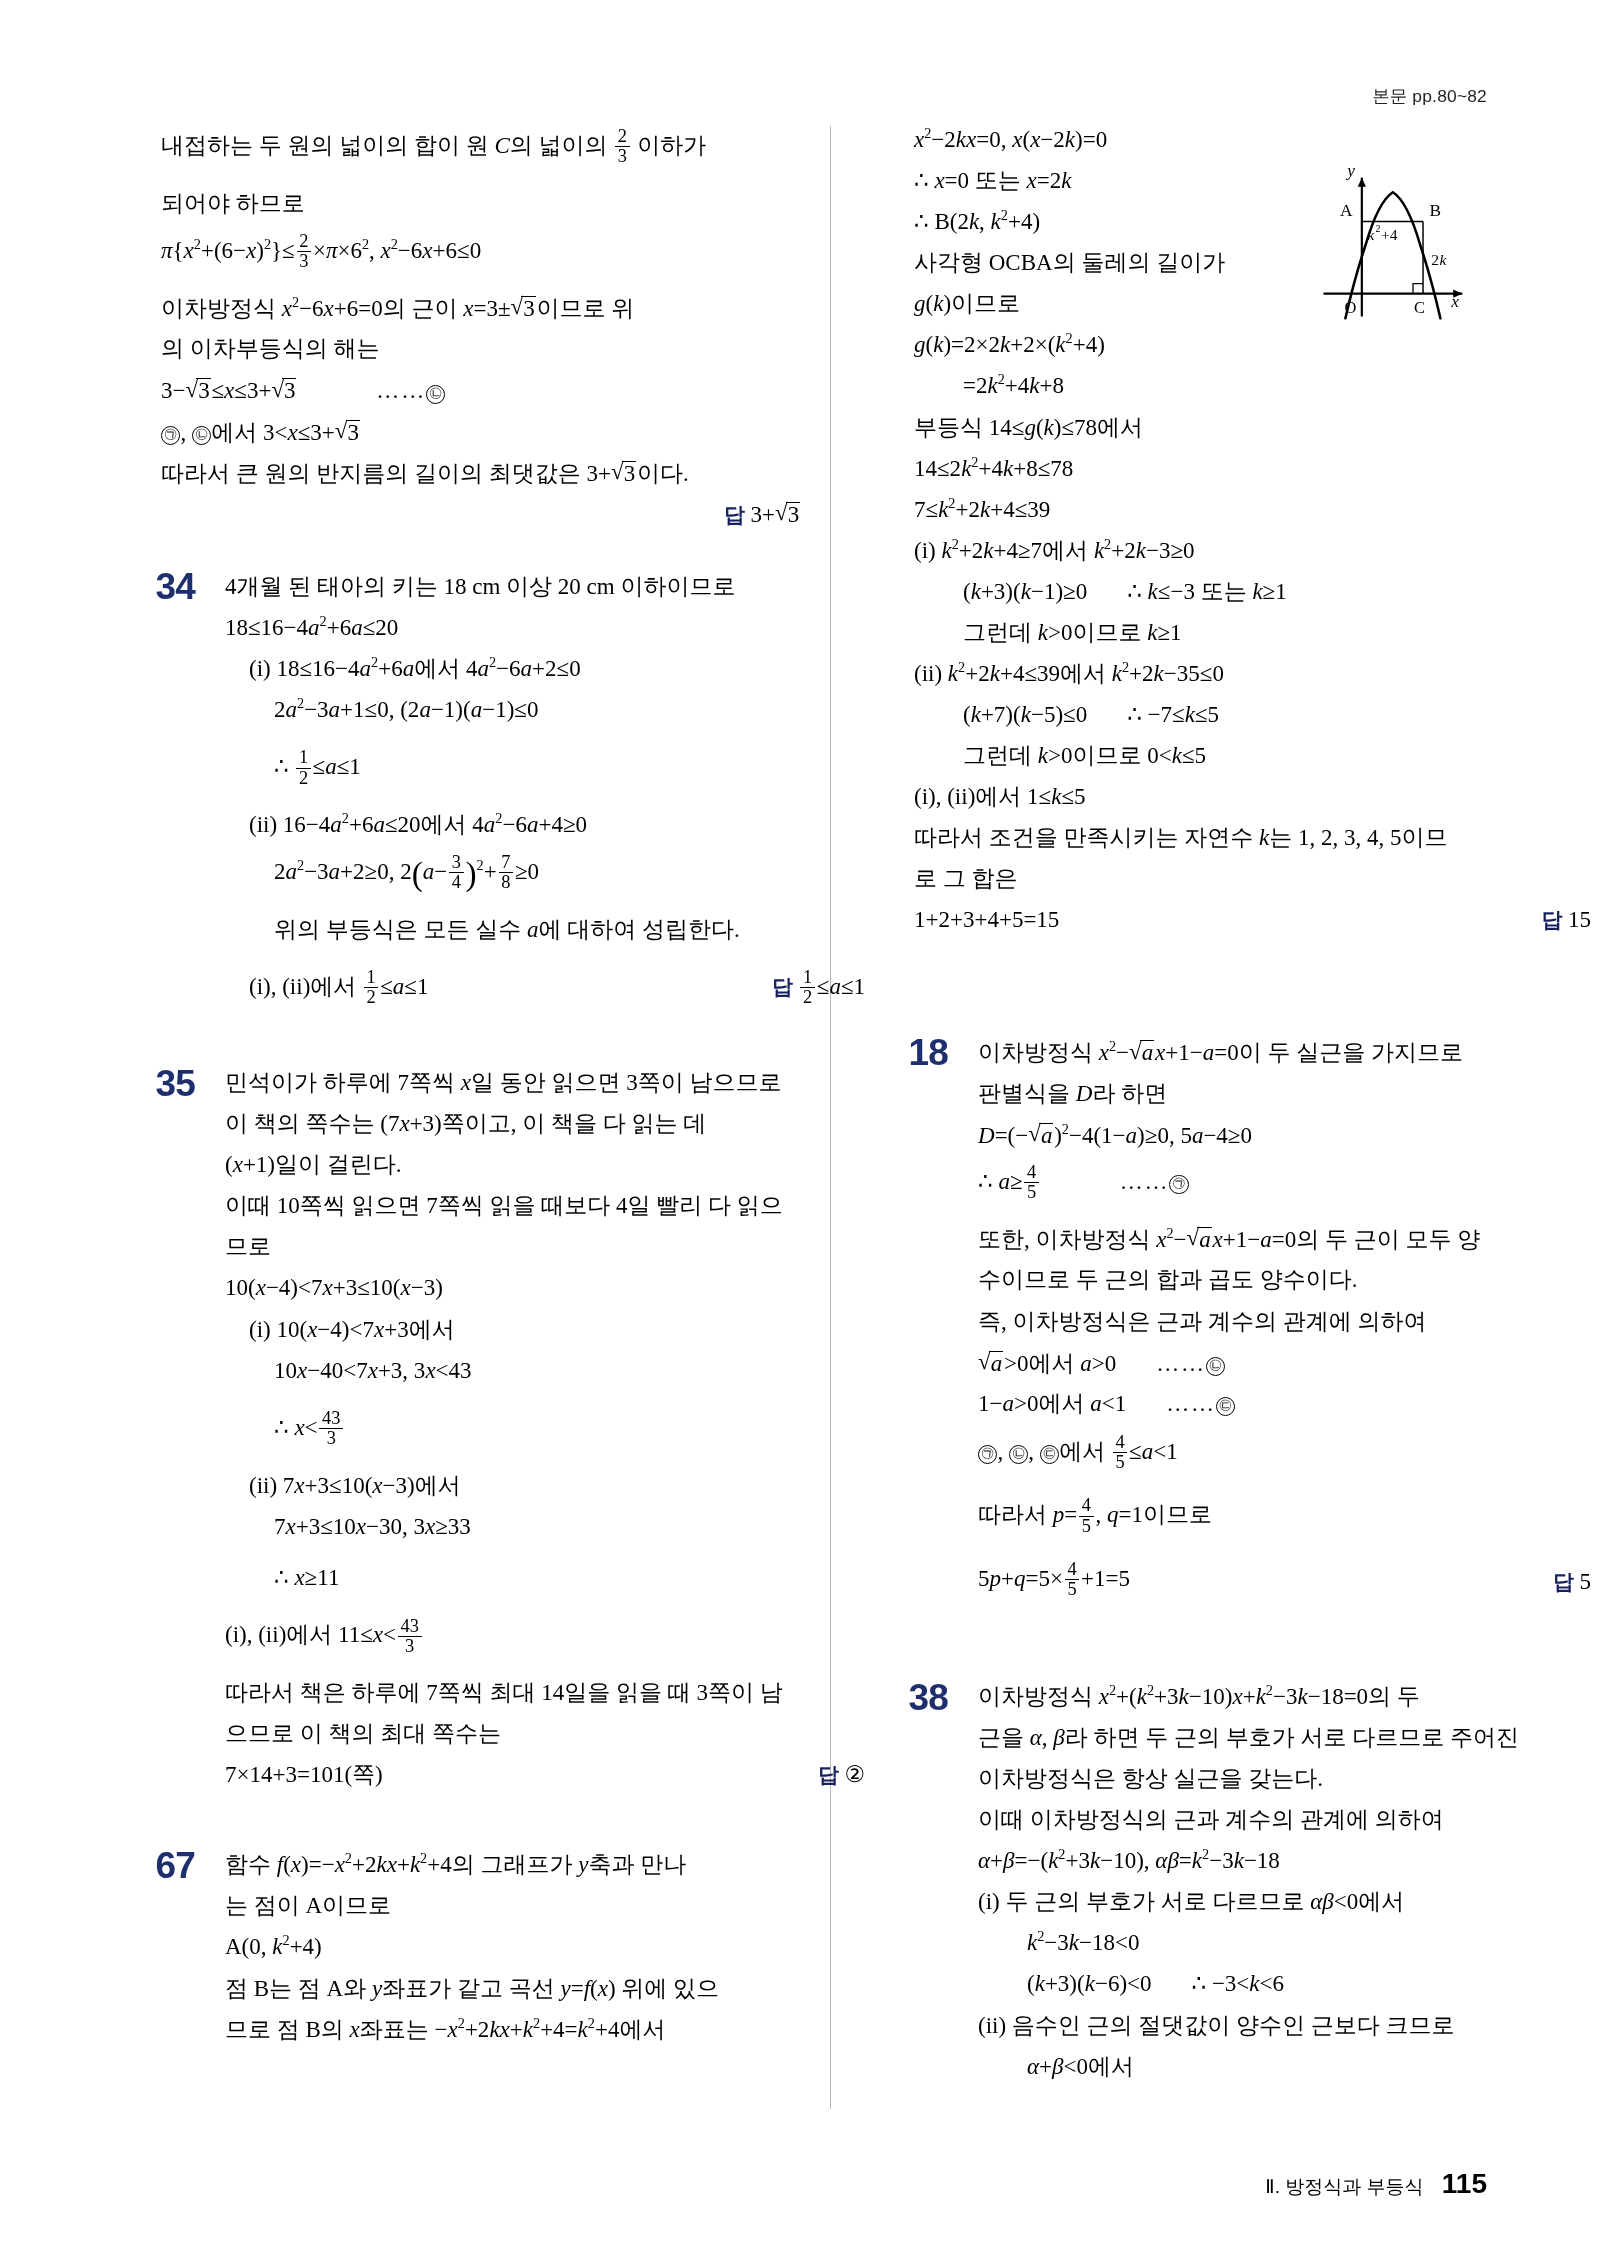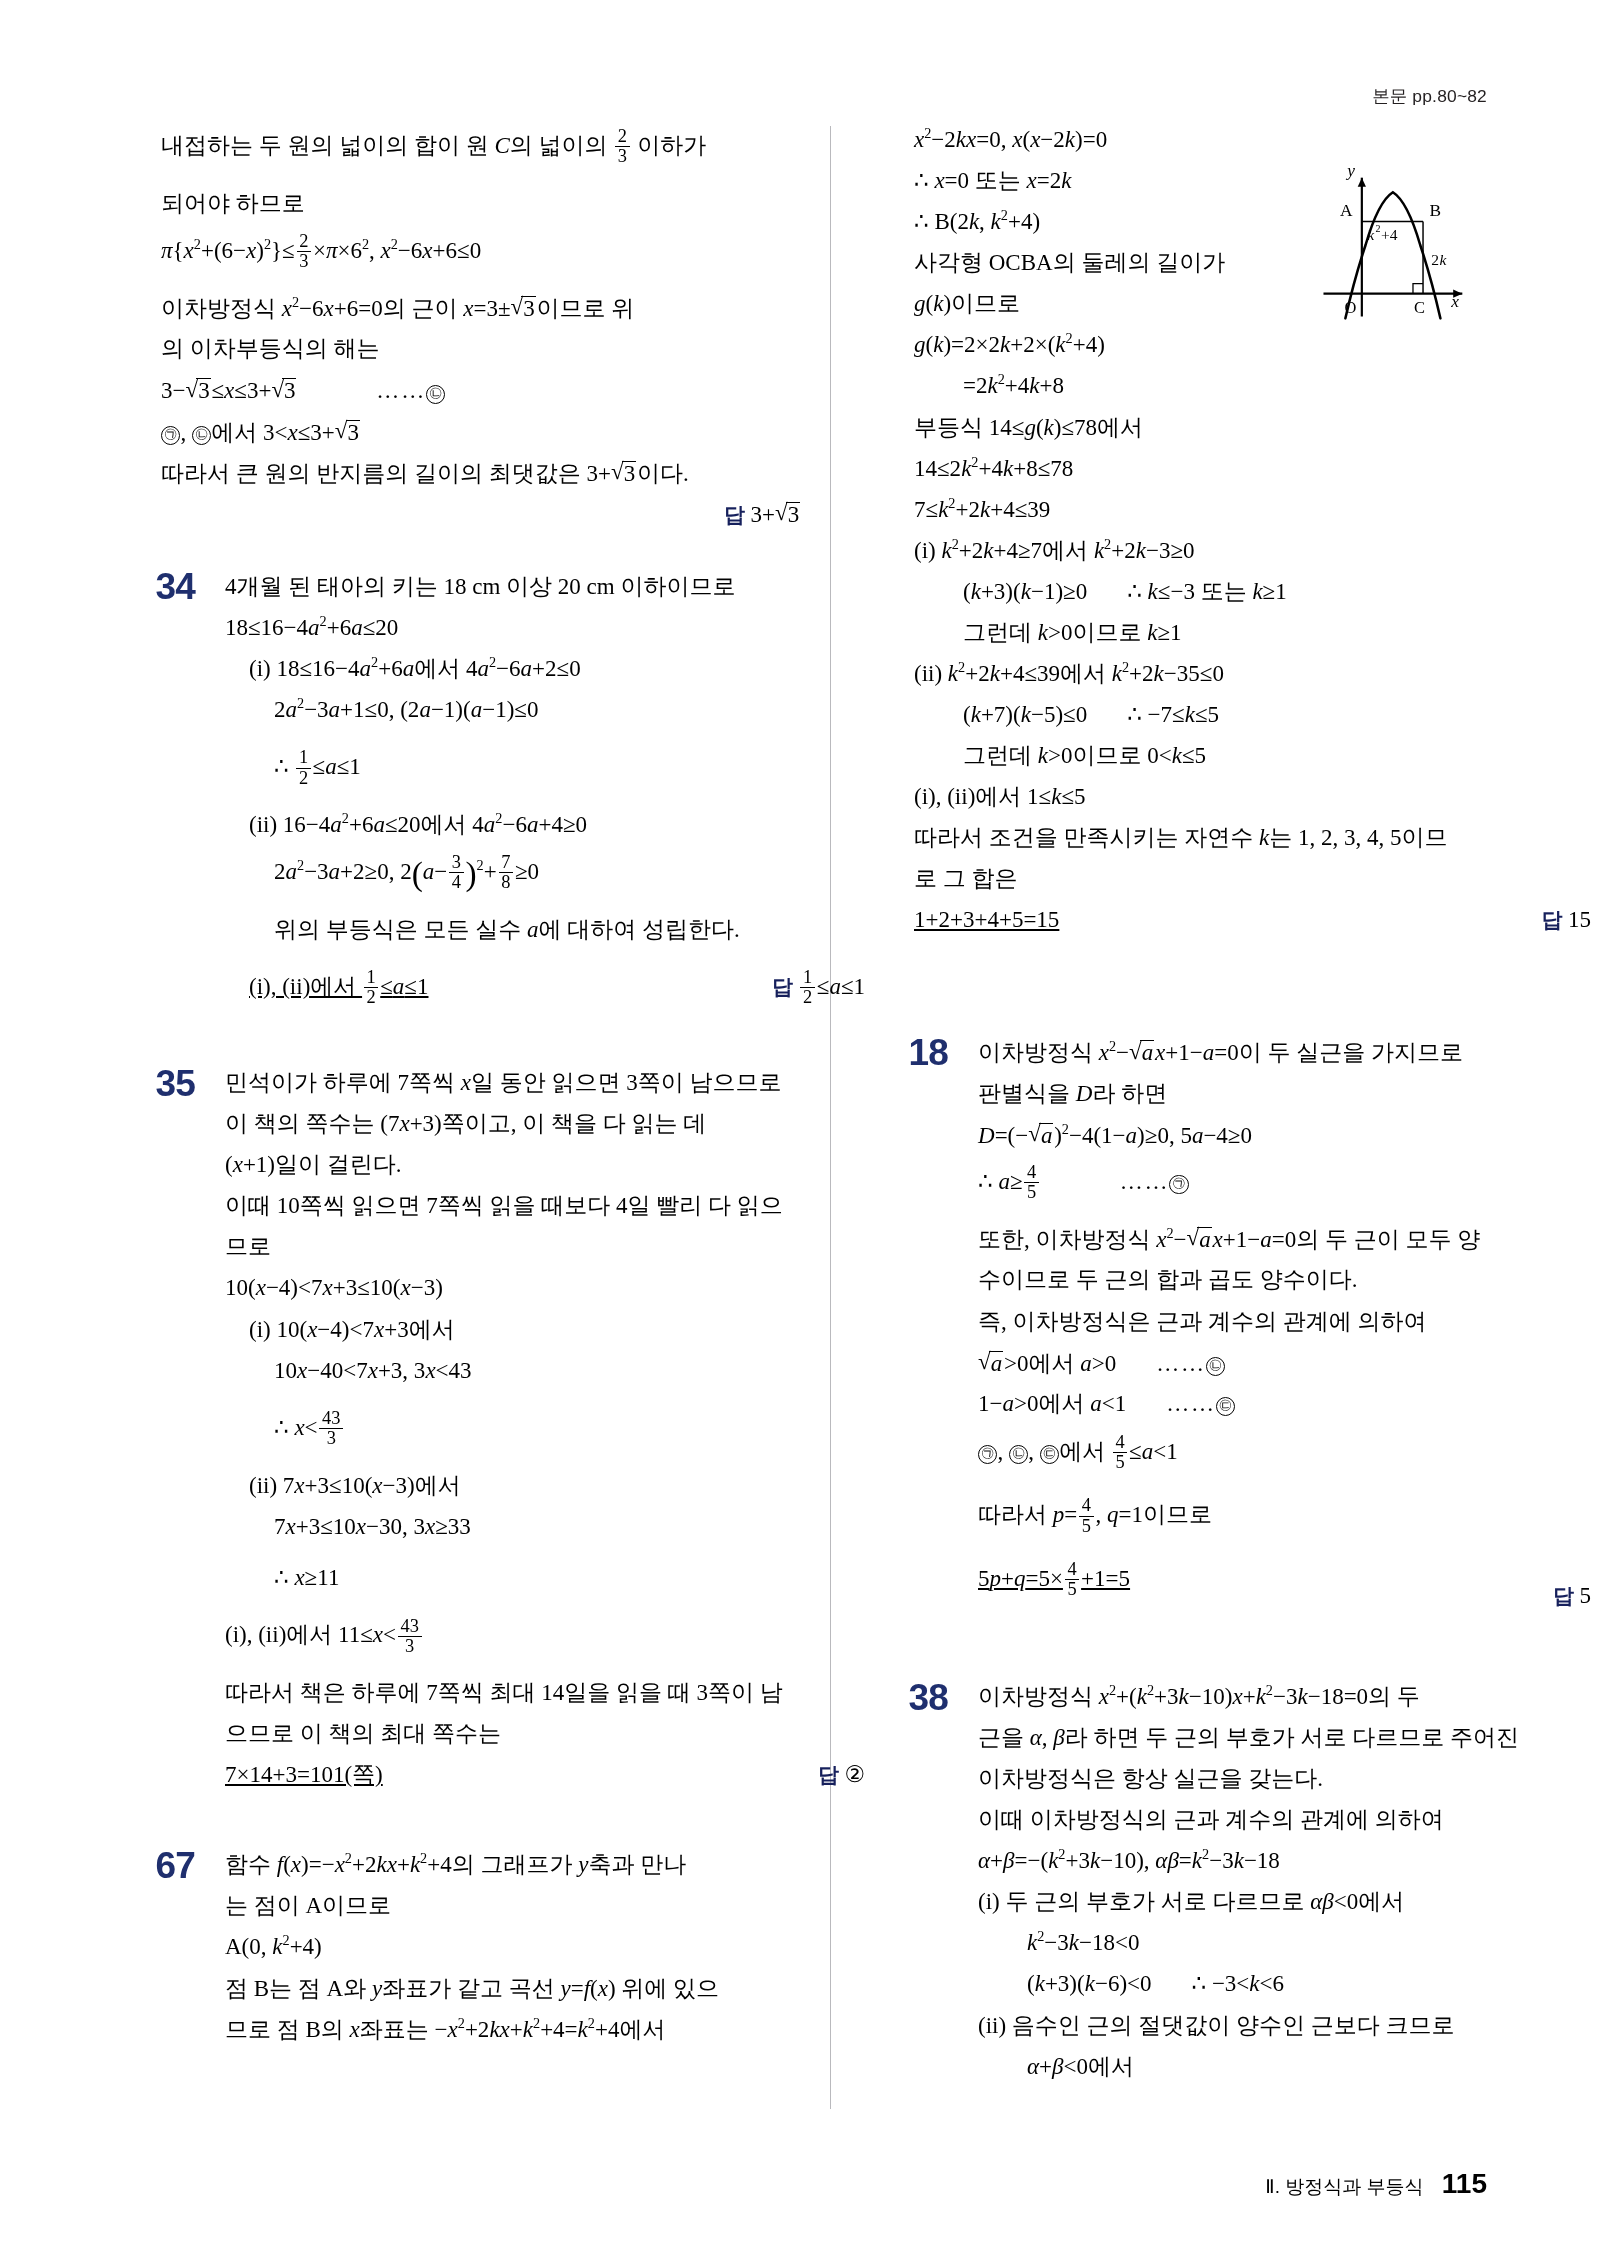--- a/index.html
+++ b/index.html
@@ -78,21 +78,20 @@
     font-size: 37px;
     color: #1f2f6e;
     letter-spacing: -0.9px;
   }
 
   
   .ansrow {
     position: relative;
     display: block;
     white-space: nowrap;
-    text-decoration: underline;
   }
   .answer {
     position: absolute;
     right: 0;
     top: 0;
     white-space: nowrap;
     color: #16205c;
   }
   .answer .dap {
     font-family: "Liberation Sans", sans-serif;
@@ -409,21 +408,21 @@
         1−<span class="mi">a</span>&gt;0에서 <span class="mi">a</span>&lt;1<span class="gap"></span><span class="dots">……</span><span class="circ">㉢</span>
       </span>
       <span class="line tall" style="margin-top:14.6px">
         <span class="circ">㉠</span>, <span class="circ">㉡</span>, <span class="circ">㉢</span>에서 <span class="frac"><span class="num">4</span><span class="den">5</span></span>≤<span class="mi">a</span>&lt;1
       </span>
       <span class="line tall" style="margin-top:12.8px">
         따라서 <span class="mi">p</span>=<span class="frac"><span class="num">4</span><span class="den">5</span></span>, <span class="mi">q</span>=1이므로
       </span>
       <span class="ansrow" style="height:42px;margin-top:11px">
         5<span class="mi">p</span>+<span class="mi">q</span>=5×<span class="frac"><span class="num">4</span><span class="den">5</span></span>+1=5
-        <span class="answer" style="right:-37px;top:23px">
+        <span class="answer" style="right:-37px;top:9px">
           <span class="dap">답</span><span class="val">5</span>
         </span>
       </span>
     </div>
 
     <div class="block qitem" style="margin-top:82px">
       <span class="qnum">38</span>
       <span class="line">
         이차방정식 <span class="mi">x</span><sup class="en">2</sup>+(<span class="mi">k</span><sup class="en">2</sup>+3<span class="mi">k</span>−10)<span class="mi">x</span>+<span class="mi">k</span><sup class="en">2</sup>−3<span class="mi">k</span>−18=0의 두
       </span>

